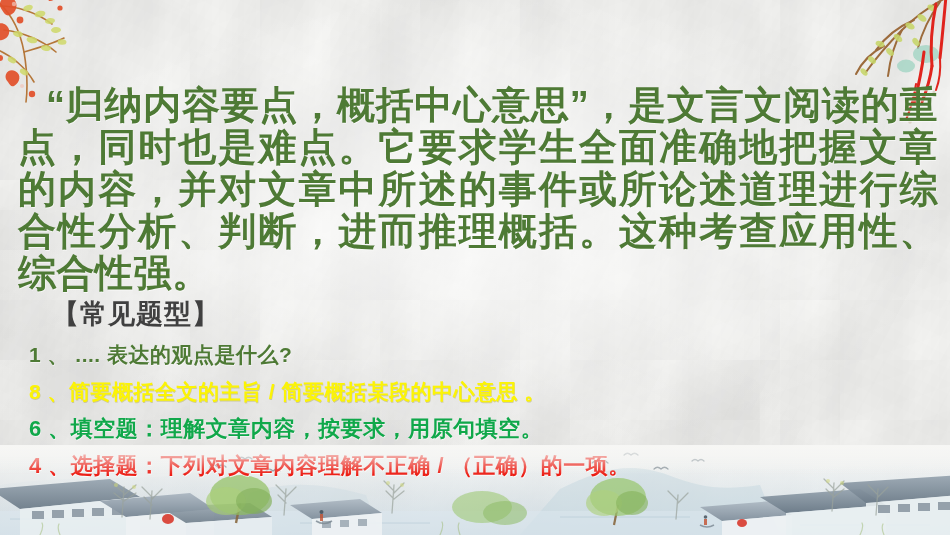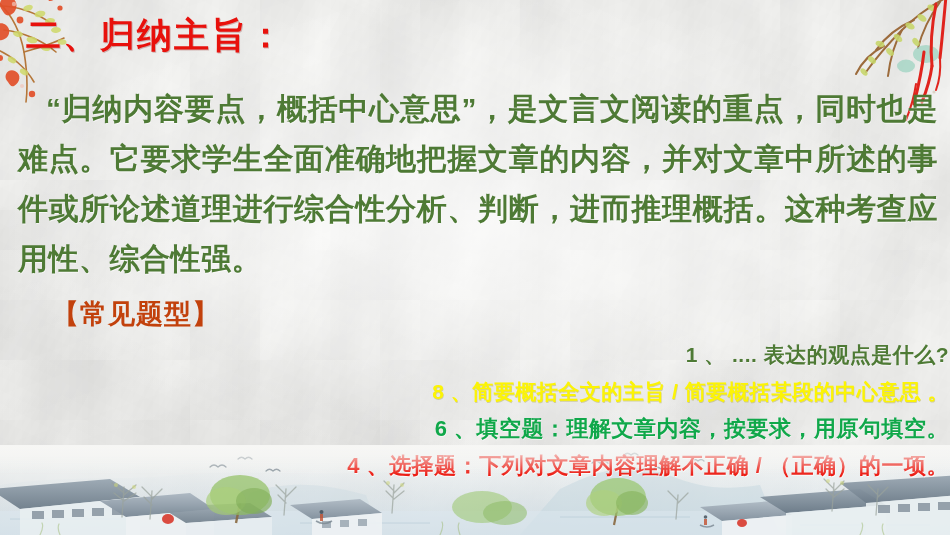--- a/index.html
+++ b/index.html
@@ -84,50 +84,49 @@
     text-shadow: 1px 1px 0 rgba(120,0,0,0.25);
     white-space: nowrap;
     z-index: 5;
   }
 
   .body-para {
     position: absolute;
     left: 18px;
     top: 84px;
     width: 920px;
-    font-size: 30px;
-    line-height: 50px;
+    font-size: 38px;
+    line-height: 42px;
     font-weight: bold;
     color: #4e7a35;
     letter-spacing: 0.5px;
     text-indent: 28px;
     text-align: justify;
     text-shadow: 0.5px 0.5px 0 rgba(255,255,255,0.6);
     z-index: 5;
   }
 
   .section-head {
     position: absolute;
     left: 52px;
     top: 296px;
     font-size: 27px;
     font-weight: bold;
-    color: #c2410c;
+    color: #404040;
     letter-spacing: 1px;
     white-space: nowrap;
     z-index: 5;
   }
 
   .qlist {
     position: absolute;
-    left: 39px;
+    left: 29px;
     top: 336px;
     width: 910px;
     z-index: 5;
-    text-align: right;
   }
   .qitem {
     font-size: 22px;
     font-weight: bold;
     line-height: 37px;
     white-space: nowrap;
     letter-spacing: 0.5px;
     text-shadow: 0.5px 0.5px 0 rgba(255,255,255,0.55);
   }
   .q1 { color: #4e7a35; font-size: 21px; }
@@ -216,21 +215,20 @@
         <path d="M102 92 C 100 106, 96 118, 92 128"></path>
         <path d="M126 66 C 127 80, 125 90, 122 98"></path>
       </g>
       <g fill="#c9b7a0" opacity="0.5">
         <circle cx="96" cy="130" r="1.8"></circle>
         <circle cx="120" cy="100" r="1.6"></circle>
       </g>
     </svg>
   </div>
 
-  <div class="title">二、归纳主旨：</div>
 
   <div class="body-para">“归纳内容要点，概括中心意思”，是文言文阅读的重点，同时也是难点。它要求学生全面准确地把握文章的内容，并对文章中所述的事件或所论述道理进行综合性分析、判断，进而推理概括。这种考查应用性、综合性强。</div>
 
   <div class="section-head">【常见题型】</div>
 
   <div class="qlist">
     <div class="qitem q1">1 、 .... 表达的观点是什么?</div>
     <div class="qitem q2">8 、简要概括全文的主旨 / 简要概括某段的中心意思 。</div>
     <div class="qitem q3">6 、填空题：理解文章内容，按要求，用原句填空。</div>
     <div class="qitem q4">4 、选择题：下列对文章内容理解不正确 / （正确）的一项。</div>

